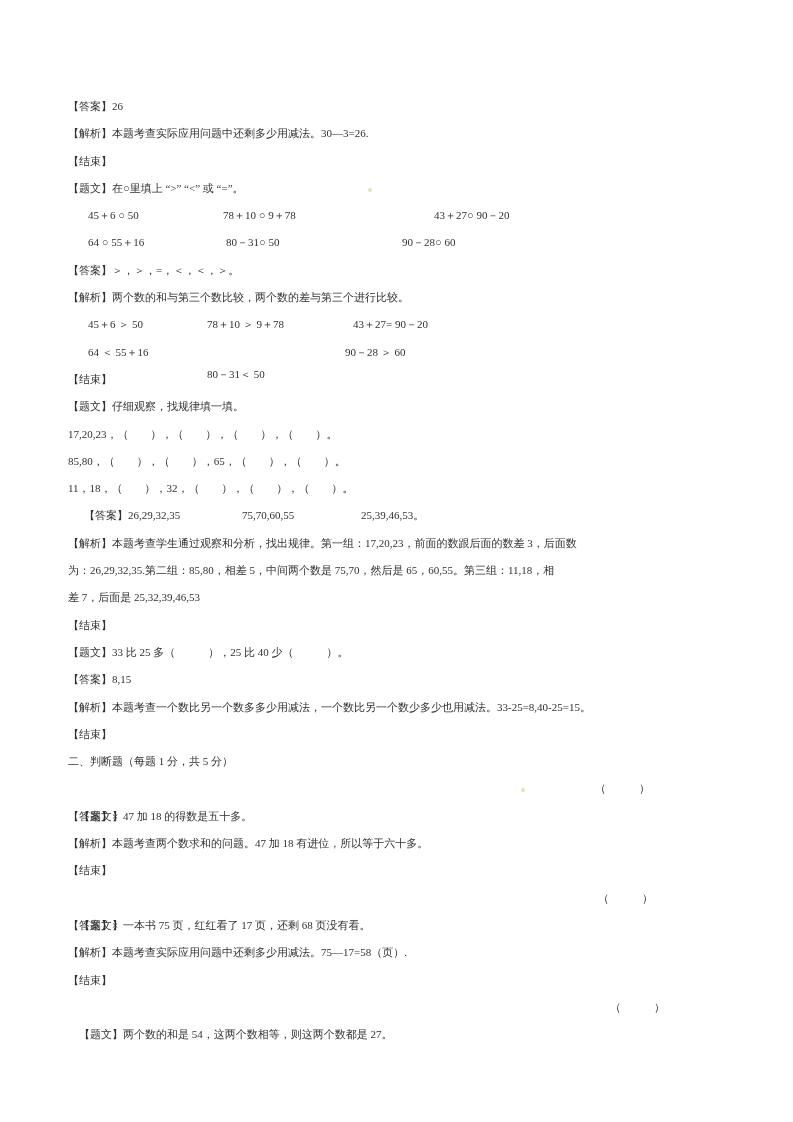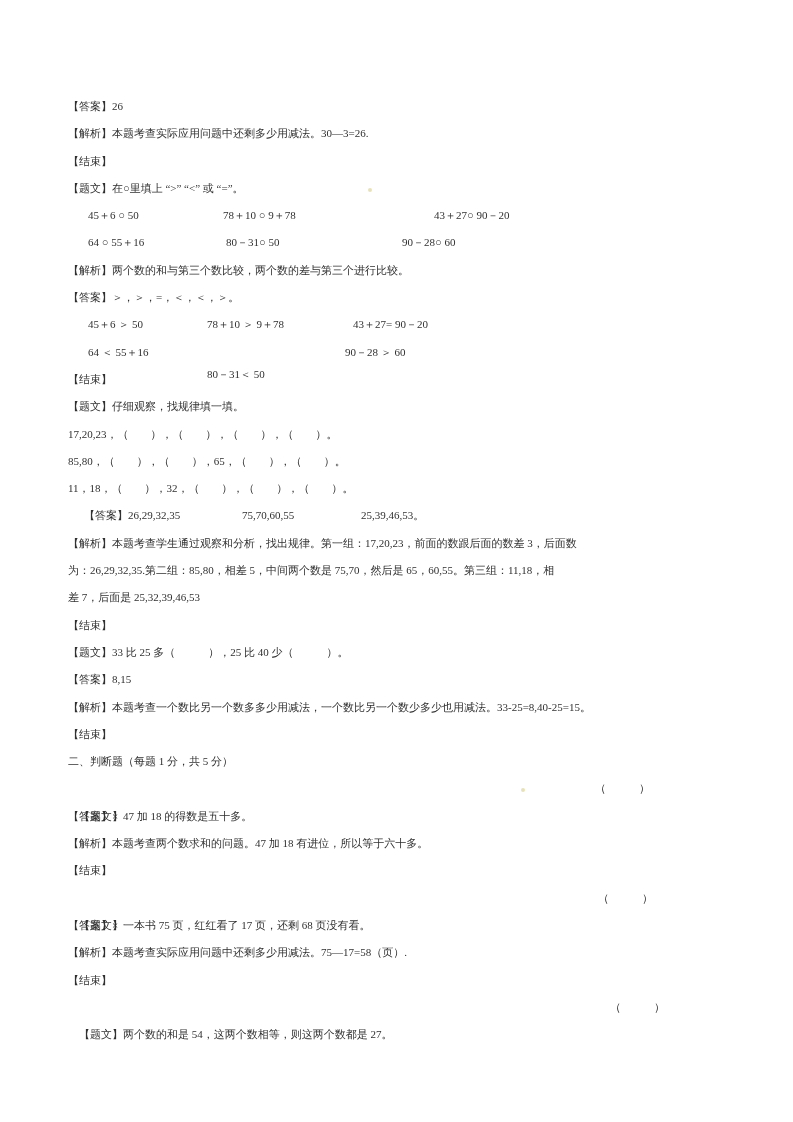--- a/index.html
+++ b/index.html
@@ -54,22 +54,22 @@
     <span class="c1">45＋6 ○ 50</span>
     <span class="c2">78＋10 ○ 9＋78</span>
     <span class="c3">43＋27○ 90－20</span>
   </div>
   <div class="ln cmp q2">
     <span class="c1">64 ○ 55＋16</span>
     <span class="c2">80－31○ 50</span>
     <span class="c3">90－28○ 60</span>
   </div>
 
+  <div class="ln">【答案】＞，＞，=，＜，＜，＞。</div>
   <div class="ln">【解析】两个数的和与第三个数比较，两个数的差与第三个进行比较。</div>
-  <div class="ln">【答案】＞，＞，=，＜，＜，＞。</div>
 
   <div class="ln cmp a1">
     <span class="c1">45＋6 ＞ 50</span>
     <span class="c2">78＋10 ＞ 9＋78</span>
     <span class="c3">43＋27= 90－20</span>
   </div>
   <div class="ln cmp a2">
     <span class="c1">64 ＜ 55＋16</span>
     <span class="c2">80－31＜ 50</span>
     <span class="c3">90－28 ＞ 60</span>

